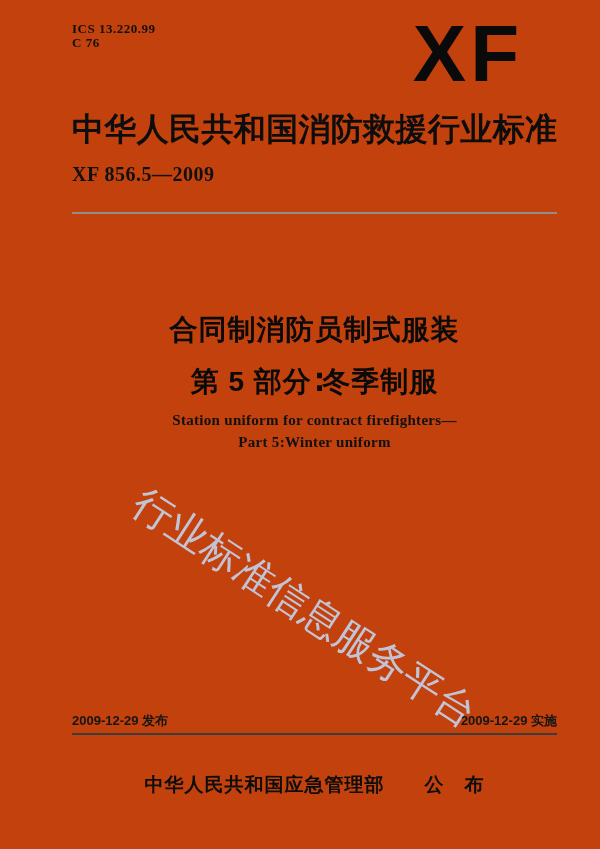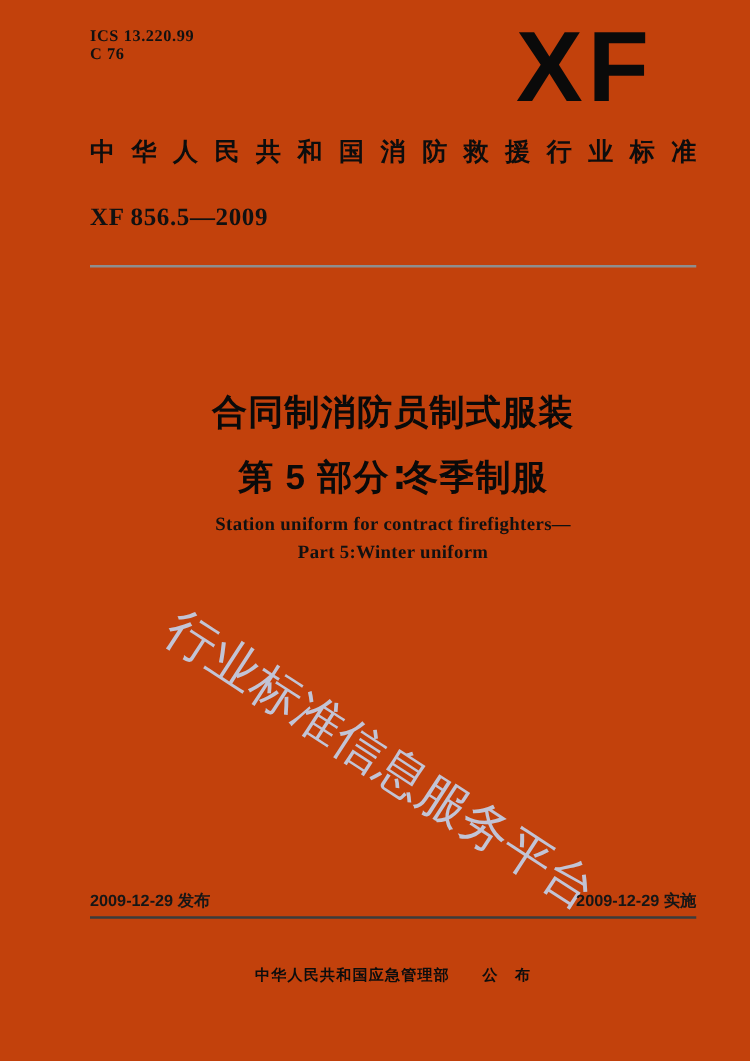--- a/index.html
+++ b/index.html
@@ -36,21 +36,21 @@
     letter-spacing: 4px;
     color: #0a0a0a;
   }
   
   .content-x { position: absolute; left: 72px; width: 485px; }
   
   .std-title {
     top: 110px;
     font-family: "Liberation Sans", sans-serif;
     font-weight: bold;
-    font-size: 20px;
+    font-size: 32px;
     line-height: 1.2;
     text-align: justify;
     text-align-last: justify;
     color: #0d0d0d;
   }
   .std-number {
     top: 163px;
     text-align: left;
     padding-right: 14px;
     box-sizing: border-box;
@@ -119,21 +119,21 @@
     font-family: "Liberation Sans", sans-serif;
     font-weight: bold;
     font-size: 13px;
     color: #161616;
   }
   .publisher {
     top: 772px;
     text-align: center;
     font-family: "Liberation Sans", sans-serif;
     font-weight: bold;
-    font-size: 12px;
+    font-size: 19px;
     letter-spacing: 1px;
     color: #0d0d0d;
   }
 </style>
 </head>
 <body>
 
 <div class="page">
 
   <div class="ics-block"><span>ICS 13.220.99</span><br><span>C 76</span></div>

